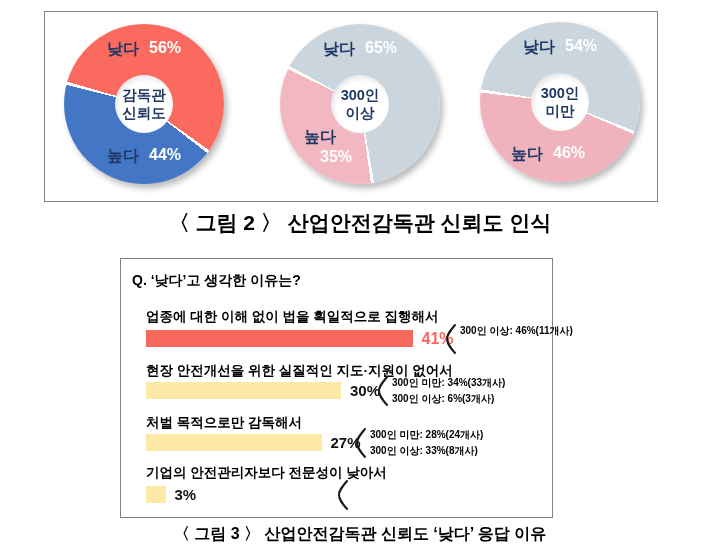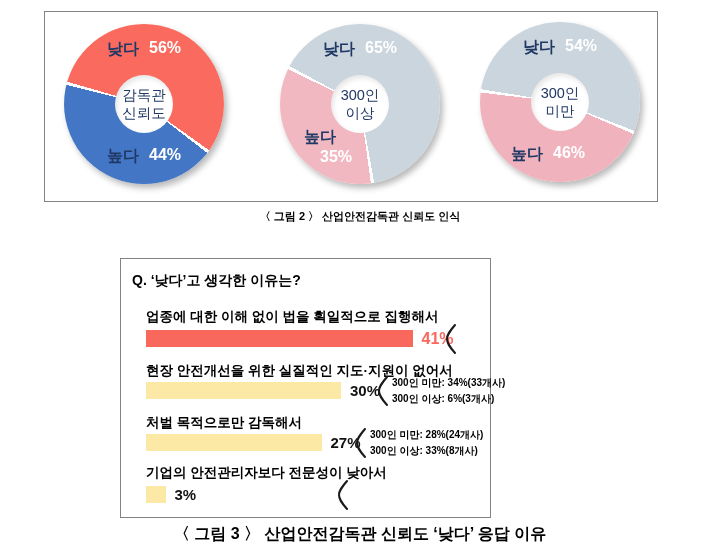--- a/index.html
+++ b/index.html
@@ -10,21 +10,21 @@
     background: #fff;
     font-family: "Liberation Sans", "DejaVu Sans", sans-serif;
     overflow: hidden;
   }
   .box {
     position: absolute;
     background: #fff;
     border: 1px solid #828282;
   }
   .box1 { left: 44px; top: 11px; width: 614px; height: 191px; }
-  .box2 { left: 120px; top: 258px; width: 371px; height: 260px; }
+  .box2 { left: 120px; top: 258px; width: 433px; height: 260px; }
 
   
   .donut-wrap { position: absolute; width: 160px; height: 160px; }
   .dw0 { left: 19px;  top: 12px; }
   .dw1 { left: 235px; top: 12px; }
   .dw2 { left: 435px; top: 10px; }
   .donut {
     position: absolute; inset: 0;
     border-radius: 50%;
     box-shadow: 3px 4px 6px rgba(0,0,0,0.28);
@@ -32,41 +32,41 @@
   .hole {
     position: absolute;
     left: 51px; top: 51px; width: 58px; height: 58px;
     background: #fff; border-radius: 50%;
     box-shadow: inset 2px 3px 5px rgba(0,0,0,0.10);
   }
   .center-label {
     position: absolute; inset: 0;
     display: flex; flex-direction: column;
     align-items: center; justify-content: center;
-    color: #1F3864; font-weight: normal; font-size: 14.5px; line-height: 18px;
+    color: #1F3864; font-weight: bold; font-size: 14.5px; line-height: 18px;
     text-align: center;
   }
   .seg-label { position: absolute; display: flex; gap: 10px; font-weight: bold; font-size: 16px; }
   .seg-label .k { color: #1F3864; }
   .seg-label .p { color: #ffffff; }
   .seg-top    { left: 0; width: 100%; top: 15px;  justify-content: center; }
   .seg-bottom { left: 0; width: 100%; top: 122px; justify-content: center; }
   .dw2 .seg-bottom { transform: translateX(-12px); }
   .dw1 .seg-high {
     left: 24px; top: 103px;
     flex-direction: column; gap: 0; line-height: 20px;
   }
   .dw1 .seg-high .p { margin-left: 16px; }
 
   
   .caption {
     position: absolute; left: 0; width: 100%;
     text-align: center; font-weight: bold; color: #000;
   }
-  .cap1 { top: 209px; font-size: 11px; }
+  .cap1 { top: 209px; font-size: 21px; }
   .cap2 { top: 524px; font-size: 16px; }
 
   
   .question {
     position: absolute; left: 11px; top: 13px;
     font-size: 14px; font-weight: bold; color: #000;
   }
   .bar-label {
     position: absolute; left: 25px;
     font-size: 13.5px; font-weight: bold; color: #000; white-space: nowrap;
@@ -156,20 +156,21 @@
     <div class="question">Q. ‘낮다’고 생각한 이유는?</div>
 
     <div>
       <div class="bar-label lt0">업종에 대한 이해 없이 법을 획일적으로 집행해서</div>
       <div class="bar bt0" style="width: 266.5px; background: rgb(249, 104, 92);"></div>
       <div class="bar-value bt0 v0" style="left: 300.5px; color: rgb(249, 104, 92);">41%</div>
       <svg class="brace zt0" viewBox="0 0 13 36">
         <path d="M11 4 C 5 11, 3 14, 3 18 C 3 22, 5 25, 11 32" fill="none" stroke="#1a1a1a" stroke-width="2" stroke-linecap="round"></path>
       </svg>
       <div class="notes nt0">
+        <div>300인 이상: 46%(11개사)</div>
       </div>
     </div>
 
     <div>
       <div class="bar-label lt1">현장 안전개선을 위한 실질적인 지도·지원이 없어서</div>
       <div class="bar bt1" style="width: 195px; background: rgb(252, 233, 166);"></div>
       <div class="bar-value bt1" style="left: 229px; color: rgb(17, 17, 17);">30%</div>
       <svg class="brace zt1" viewBox="0 0 13 36">
         <path d="M11 4 C 5 11, 3 14, 3 18 C 3 22, 5 25, 11 32" fill="none" stroke="#1a1a1a" stroke-width="2" stroke-linecap="round"></path>
       </svg>

